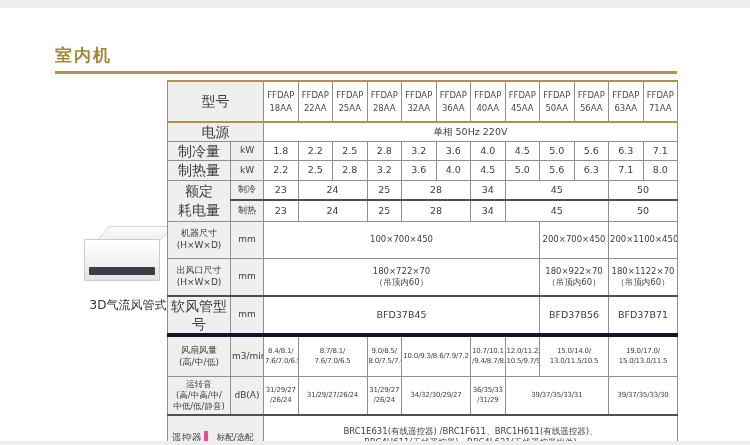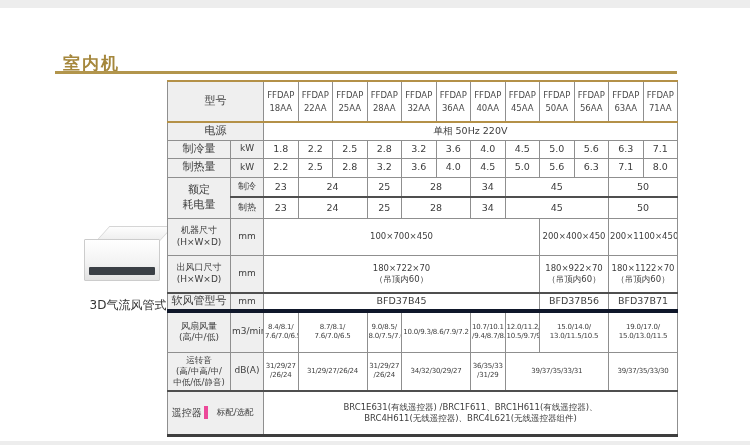--- a/index.html
+++ b/index.html
@@ -1,37 +1,37 @@
 <!DOCTYPE html>
 <html><head>
 <meta charset="utf-8">
 <style>
   html,body{margin:0;padding:0;background:#fff;}
   .page{position:relative;width:750px;height:445px;background:#ffffff;overflow:hidden;
         font-family:"DejaVu Sans",sans-serif;color:#3d3d3d;}
   .band-top{position:absolute;top:0;left:0;right:0;height:8px;background:#ededed;}
   .band-bottom{position:absolute;bottom:0;left:0;right:0;height:4px;background:#ededed;}
-  .title{position:absolute;left:55px;top:44px;margin:8px;font-size:17px;font-weight:bold;
+  .title{position:absolute;left:55px;top:44px;margin:0;font-size:17px;font-weight:bold;
          color:#a5873c;letter-spacing:2px;}
   .gold-rule{position:absolute;left:55px;top:71px;width:622px;height:3px;background:#b2954c;}
   
   .product{position:absolute;left:84px;top:226px;width:78px;height:60px;}
   .p-top{position:absolute;top:0;left:12px;width:62px;height:13px;background:linear-gradient(#fdfdfd,#eeeeee);
          border:1px solid #d5d5d5;transform:skewX(-42deg);transform-origin:bottom left;}
   .p-front{position:absolute;top:13px;left:0;width:74px;height:40px;
            background:linear-gradient(#ffffff 0%,#f3f3f3 55%,#e2e2e2 100%);
            border:1px solid #cccccc;border-radius:1px;}
   .p-slot{position:absolute;bottom:5px;left:4px;right:4px;height:8px;background:#3a3f45;border-radius:1px;}
   .caption{position:absolute;left:0;top:297px;width:168px;text-align:center;font-size:12px;color:#333;padding-left:44px;}
   
   table.spec{position:absolute;left:167px;top:80px;width:510px;border-collapse:collapse;
              table-layout:fixed;}
   table.spec td{border:1px solid #8f8f8f;text-align:center;vertical-align:middle;padding:0 1px;
                 white-space:pre-line;overflow:hidden;color:#3d3d3d;line-height:1.3;}
-  td.lab{background:#efefef;text-align:left;padding-left:5px;font-size:11px;}
+  td.lab{background:#efefef;text-align:left;padding-left:5px;font-size:14px;}
   td.unit{background:#efefef;font-size:9px;}
   td.data{background:#ffffff;font-size:9.5px;}
   td.split{background:#efefef;padding:0;}
   .split-wrap{display:flex;height:100%;align-items:stretch;}
   .sp-l{width:38%;display:flex;align-items:center;justify-content:center;font-size:10px;
         border-right:4px solid #ec4899;}
   .sp-r{flex:1;display:flex;align-items:center;justify-content:center;font-size:8.5px;}
   
   .spec tr:nth-child(1){height:41px}.spec tr:nth-child(2){height:18px}
   .spec tr:nth-child(3){height:18px}.spec tr:nth-child(4){height:19px}
@@ -171,21 +171,21 @@
           <td class="data" colspan="2">28</td>
           <td class="data">34</td>
           <td class="data" colspan="3">45</td>
           <td class="data" colspan="2">50</td>
         </tr>
         <tr>
           <td class="lab">机器尺寸
 (H×W×D)</td>
           <td class="unit">mm</td>
           <td class="data" colspan="8">100×700×450</td>
-          <td class="data" colspan="2">200×400×450</td>
+          <td class="data" colspan="2">200×700×450</td>
           <td class="data" colspan="2">200×1100×450</td>
         </tr>
         <tr>
           <td class="lab">出风口尺寸
 (H×W×D)</td>
           <td class="unit">mm</td>
           <td class="data" colspan="8">180×722×70
 （吊顶内60）</td>
           <td class="data" colspan="2">180×922×70
 （吊顶内60）</td>

